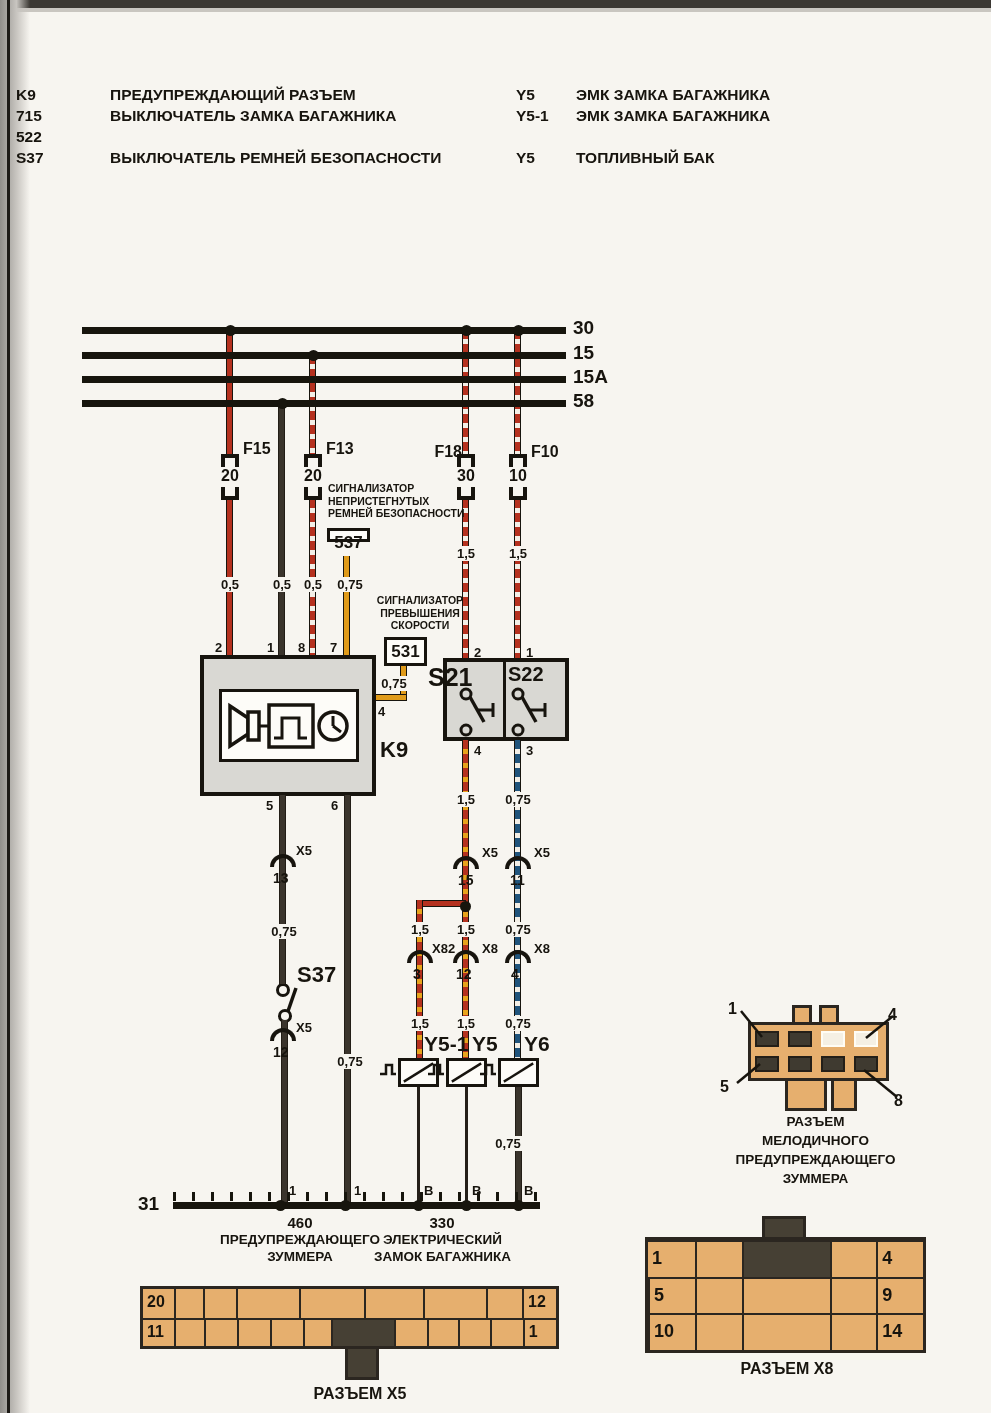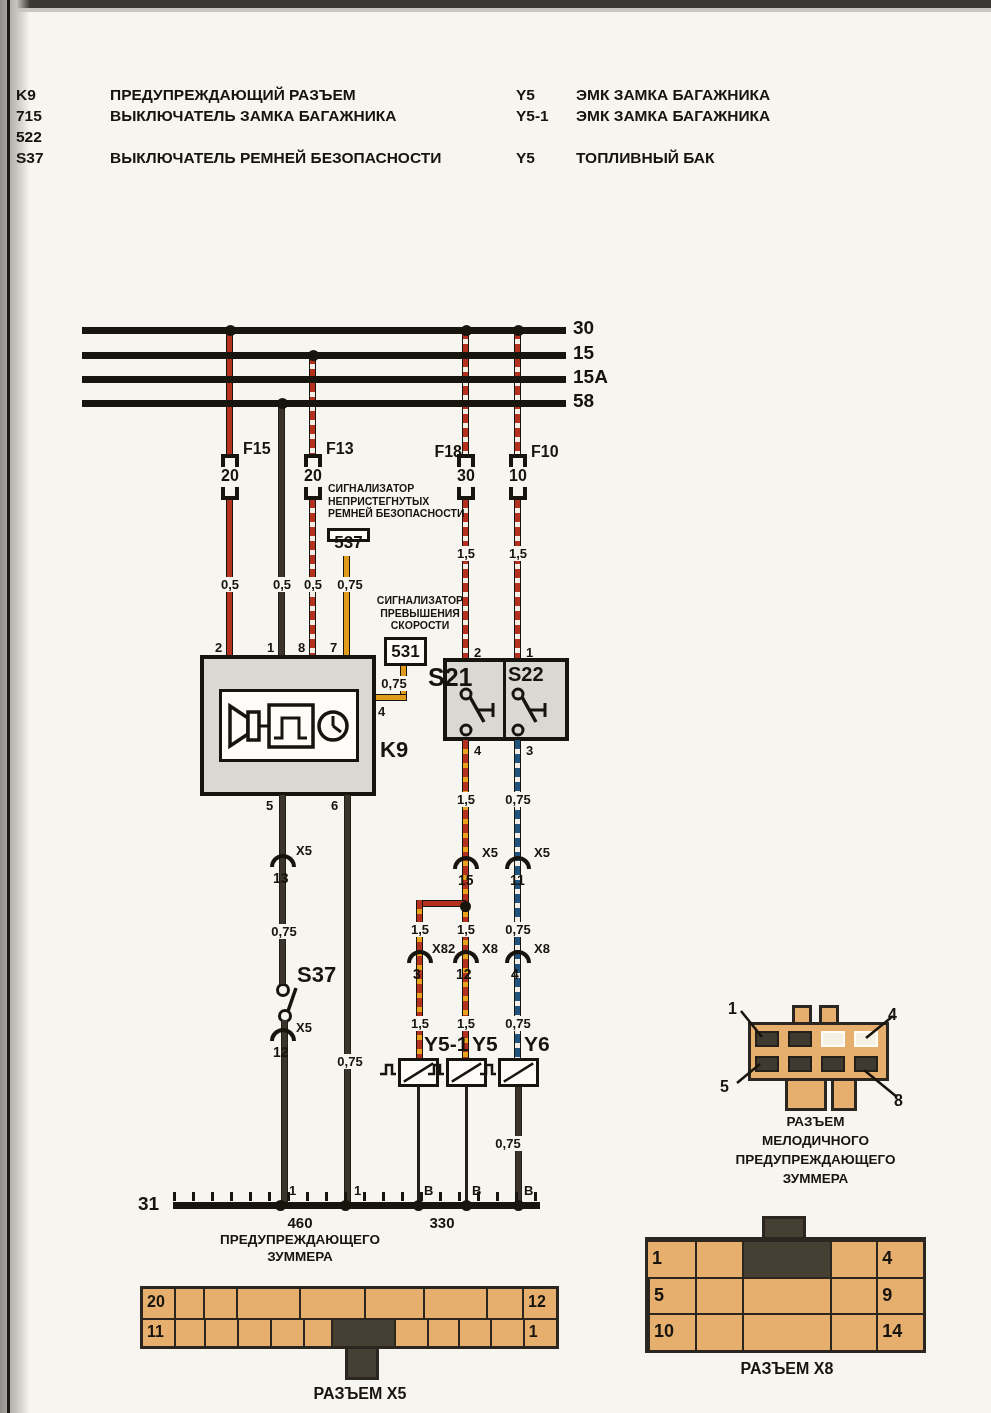--- a/index.html
+++ b/index.html
@@ -291,20 +291,22 @@
   <div class="dot" style="left:275px;top:1200px;"></div>
   <div class="dot" style="left:340px;top:1200px;"></div>
   <div class="dot" style="left:413px;top:1200px;"></div>
   <div class="dot" style="left:461px;top:1200px;"></div>
   <div class="dot" style="left:513px;top:1200px;"></div>
 
   <div class="lbl ctr" style="left:270px;top:1214px;width:60px;font-size:15px;">460</div>
   <div class="lbl ctr pre" style="left:180px;top:1231px;width:240px;font-size:13.5px;line-height:17px;">ПРЕДУПРЕЖДАЮЩЕГО
 ЗУММЕРА</div>
   <div class="lbl ctr" style="left:412px;top:1214px;width:60px;font-size:15px;">330</div>
+  <div class="lbl ctr pre" style="left:330px;top:1231px;width:225px;font-size:13.5px;line-height:17px;">ЭЛЕКТРИЧЕСКИЙ
+ЗАМОК БАГАЖНИКА</div>
 
   <div class="conn" style="left:140px;top:1286px;width:419px;height:63px;">
     <div class="crow">
       <div class="cell" style="width:7.4%;line-height:26px;">20</div>
       <div class="cell" style="width:7.2%;"></div>
       <div class="cell" style="width:8%;"></div>
       <div class="cell" style="width:15.2%;"></div>
       <div class="cell" style="width:15.6%;"></div>
       <div class="cell" style="width:14.4%;"></div>
       <div class="cell" style="width:15.2%;"></div>

